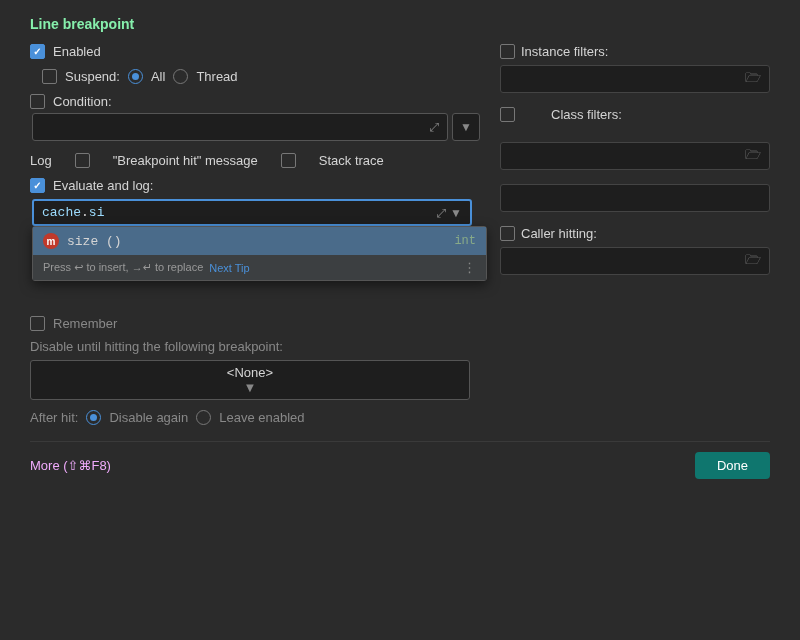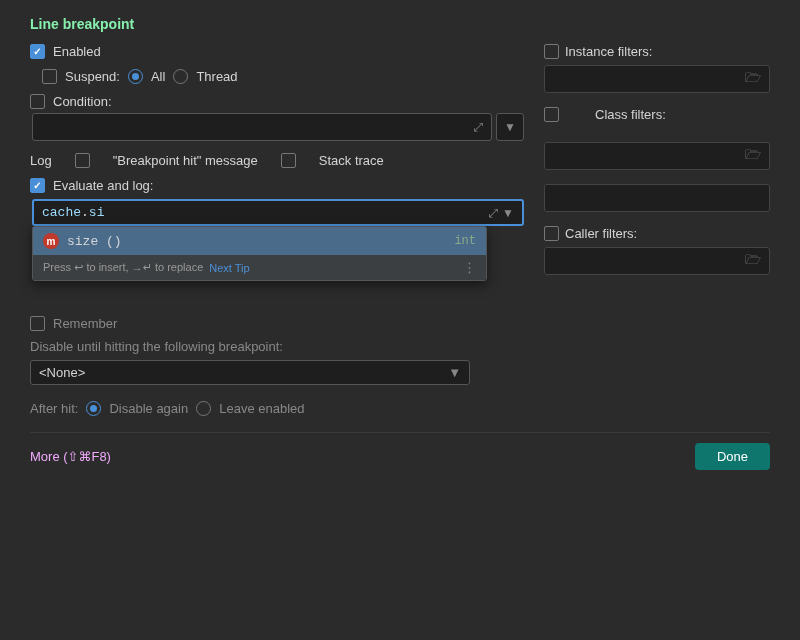--- a/index.html
+++ b/index.html
@@ -127,21 +127,21 @@
       position: relative;
       margin-bottom: 4px;
     }
     .eval-input-box {
       display: flex;
       align-items: center;
       background: #1e1e1e;
       border: 2px solid #4a90d9;
       border-radius: 3px;
       padding: 4px 8px;
-      width: 492px;
+      width: 440px;
     }
     .eval-input-text {
       flex: 1;
       font-family: 'Courier New', monospace;
       font-size: 13px;
       color: #d4d4d4;
     }
     .code-cache { color: #9cdcfe; }
     .code-dot { color: #d4d4d4; }
     .code-si { color: #9cdcfe; }
@@ -349,21 +349,21 @@
 
       <div class="row" style="margin-top:90px; margin-bottom:8px;">
         <div class="checkbox"></div>
         <span class="label label-dim">Remember</span>
       </div>
 
       <div style="margin-bottom:6px;">
         <span class="label label-dim">Disable until hitting the following breakpoint:</span>
       </div>
 
-      <div class="select-input" style="margin-bottom:16px;">
+      <div class="select-input" style="margin-bottom:10px;flex-direction:column;">
         <span>&lt;None&gt;</span>
         <span style="color:#888;">▼</span>
       </div>
 
       <div class="after-hit-row">
         <span class="label label-dim">After hit:</span>
         <div class="radio checked"></div>
         <span class="label label-dim">Disable again</span>
         <div class="radio"></div>
         <span class="label label-dim">Leave enabled</span>
@@ -387,21 +387,21 @@
       </div>
       <div class="right-input-wrapper" style="margin-bottom:14px;">
         <span class="folder-icon">🗁</span>
       </div>
 
       <div class="right-input-wrapper" style="margin-bottom:14px;">
       </div>
 
       <div class="right-section-label" style="margin-bottom:6px;">
         <div class="checkbox"></div>
-        <span class="label">Caller filters:</span>
+        <span class="label">Caller hitting:</span>
       </div>
       <div class="right-input-wrapper" style="margin-bottom:14px;">
         <span class="folder-icon">🗁</span>
       </div>
 
     </div>
   </div>
 
   <div class="bottom-bar">
     <a class="more-link">More (⇧⌘F8)</a>

